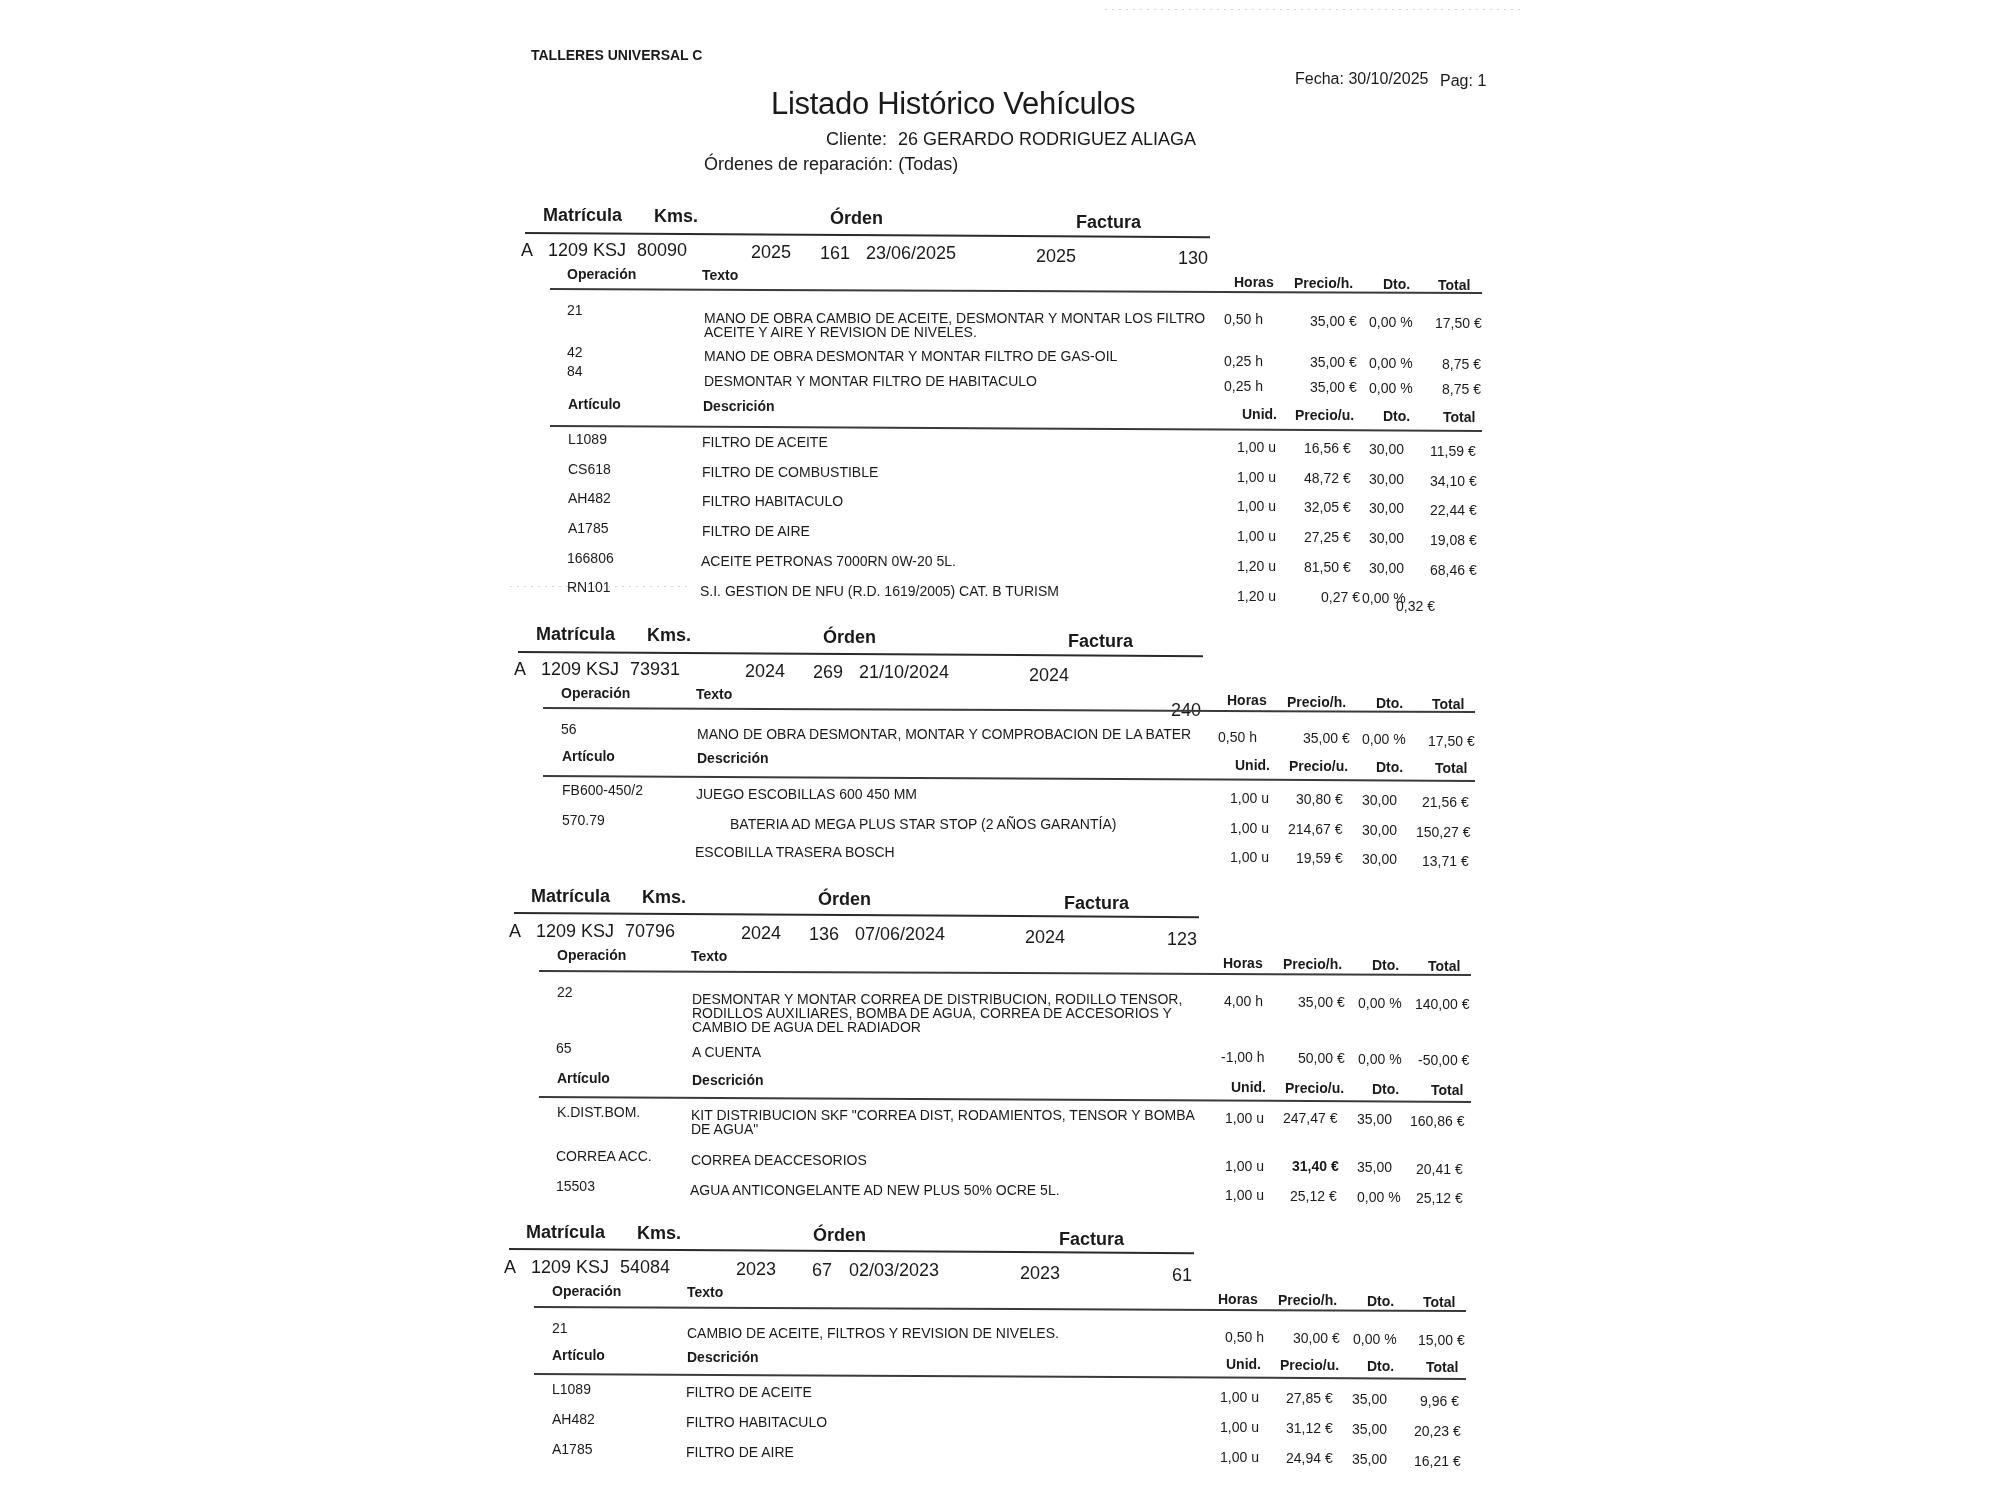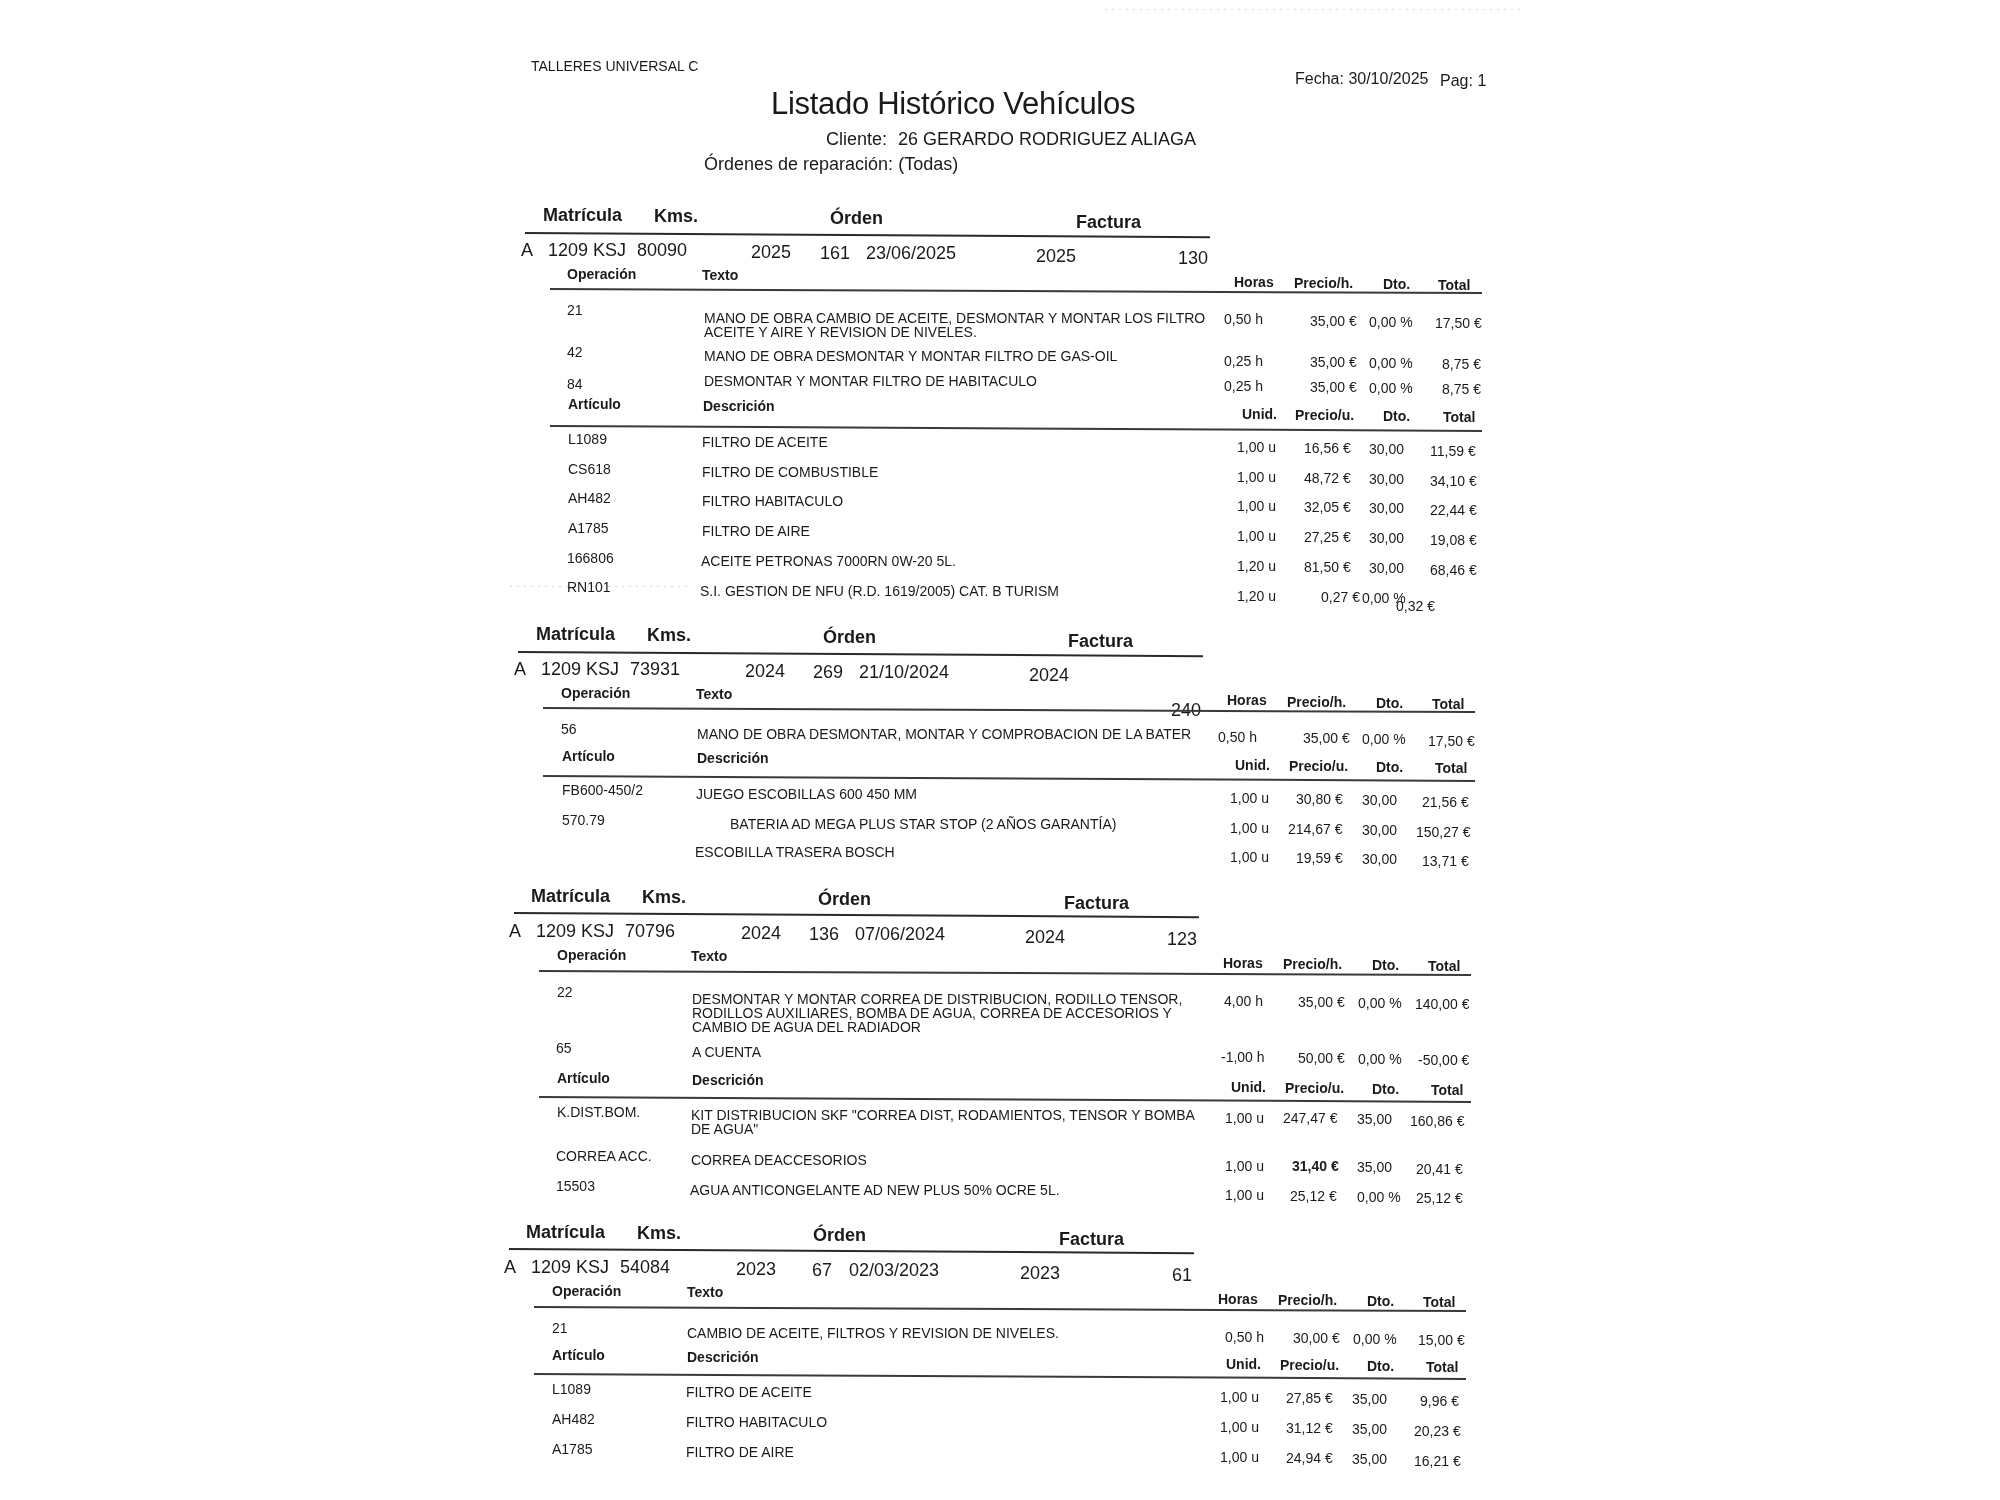--- a/index.html
+++ b/index.html
@@ -17,21 +17,21 @@
   .cell { font-size:14px; }
   .rule { position:absolute; height:2px; background:#2a2a2a; }
   .rule.thin { height:1.5px; background:#3a3a3a; }
   .noise { position:absolute; height:1px; background:repeating-linear-gradient(90deg,#d8d8d8 0 2px,transparent 2px 7px); }
 </style>
 </head>
 <body>
 
 <div class="noise" style="left:1105px;top:9px;width:420px;"></div>
 
-<div class="abs company" style="left:531px;top:58px;">TALLERES UNIVERSAL C</div>
+<div class="abs company" style="left:531px;top:47px;font-weight:bold;">TALLERES UNIVERSAL C</div>
 <div class="abs meta" style="left:1295px;top:70px;">
   <span>Fecha:</span>
   <span>30/10/2025</span>
 </div>
 <div class="abs meta" style="left:1440px;top:72px;">
   <span>Pag:</span>
   <span>1</span>
 </div>
 <div class="abs title" style="left:771px;top:86px;">Listado Histórico Vehículos</div>
 <div class="abs client" style="left:826px;top:129px;">
@@ -75,21 +75,21 @@
   <div class="abs cell" style="left:1369px;top:314px;">0,00 %</div>
   <div class="abs cell" style="left:1435px;top:315px;">17,50 €</div>
 
   <div class="abs cell" style="left:567px;top:344px;">42</div>
   <div class="abs cell" style="left:704px;top:348px;">MANO DE OBRA DESMONTAR Y MONTAR FILTRO DE GAS-OIL</div>
   <div class="abs cell" style="left:1224px;top:353px;">0,25 h</div>
   <div class="abs cell" style="left:1310px;top:354px;">35,00 €</div>
   <div class="abs cell" style="left:1369px;top:355px;">0,00 %</div>
   <div class="abs cell" style="left:1442px;top:356px;">8,75 €</div>
 
-  <div class="abs cell" style="left:567px;top:376px;">84</div>
+  <div class="abs cell" style="left:567px;top:363px;">84</div>
   <div class="abs cell" style="left:704px;top:373px;">DESMONTAR Y MONTAR FILTRO DE HABITACULO</div>
   <div class="abs cell" style="left:1224px;top:378px;">0,25 h</div>
   <div class="abs cell" style="left:1310px;top:379px;">35,00 €</div>
   <div class="abs cell" style="left:1369px;top:380px;">0,00 %</div>
   <div class="abs cell" style="left:1442px;top:381px;">8,75 €</div>
 
   <div class="abs col-h" style="left:568px;top:396px;">Artículo</div>
   <div class="abs col-h" style="left:703px;top:398px;">Descrición</div>
   <div class="abs col-h" style="left:1242px;top:406px;">Unid.</div>
   <div class="abs col-h" style="left:1295px;top:407px;">Precio/u.</div>

